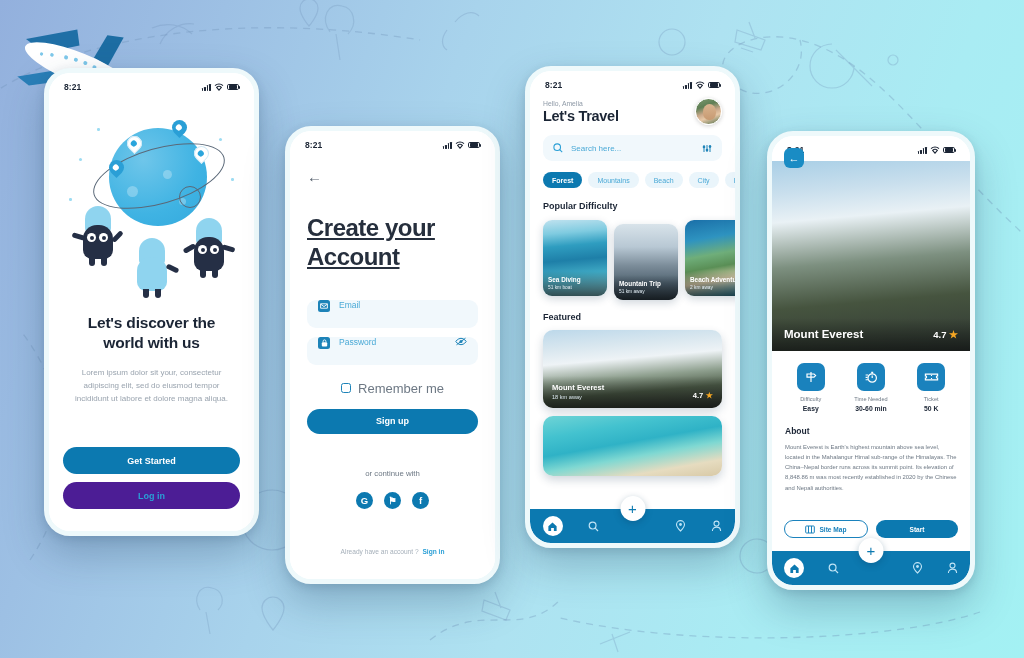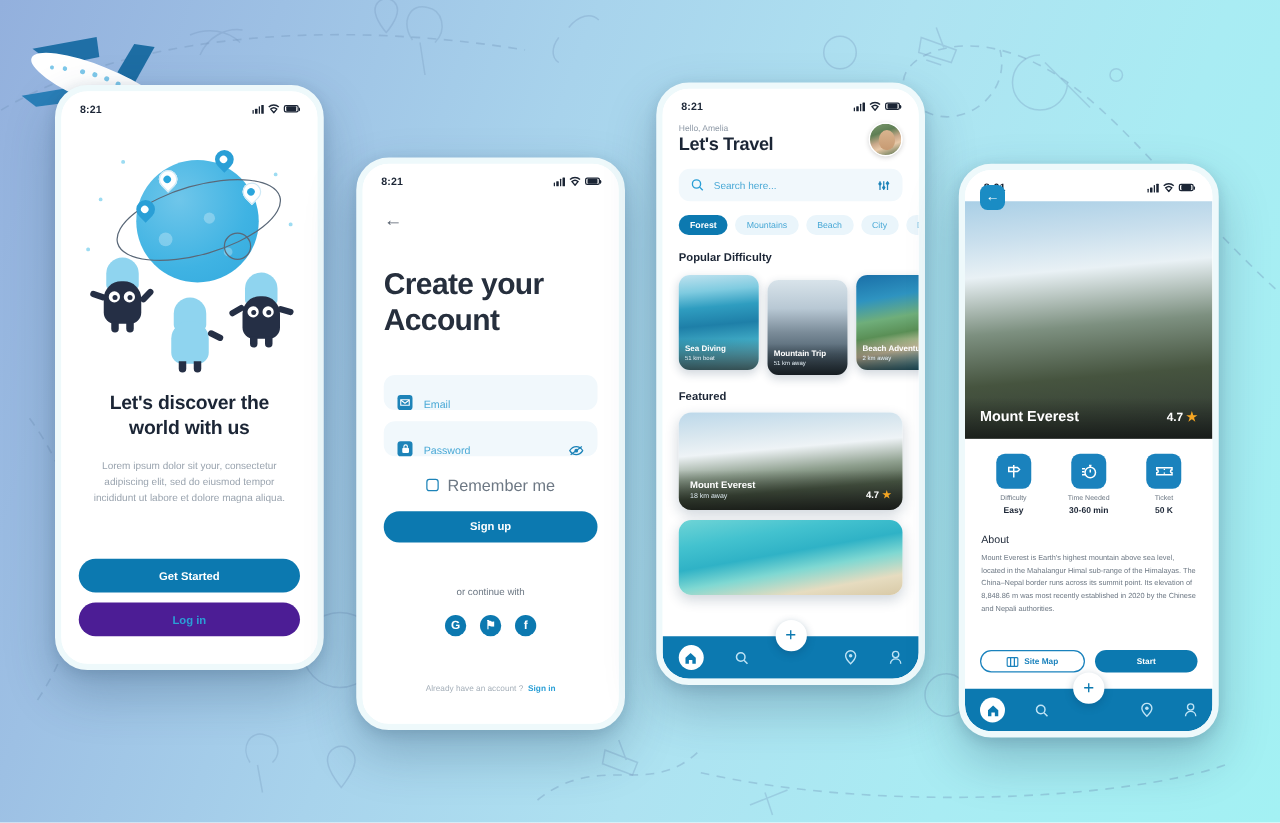--- a/index.html
+++ b/index.html
@@ -52,22 +52,22 @@
   .mon .arm{position:absolute;width:13px;height:5px;background:#252f45;border-radius:3px;top:9px;}
   .h1{font-size:15.5px;font-weight:bold;color:#1b2535;text-align:center;line-height:1.32;letter-spacing:-.2px;padding:0 18px;}
   .sub{font-size:8px;color:#9aa4af;text-align:center;line-height:1.65;padding:0 22px;margin-top:12px;}
   .btn{display:flex;align-items:center;justify-content:center;border-radius:22px;font-weight:bold;}
   .btn-primary{background:#0c79b0;color:#fff;}
   .btn-ghost{background:#4c1d95;color:#2a9fd6;}
 
   
   #phone2{left:285px;top:126px;width:215px;height:458px;}
   .back-arrow{font-size:15px;color:#56606d;}
-  .h2{font-size:24px;font-weight:bold;color:#262f3d;line-height:1.2;letter-spacing:-.5px;}
-  .field{display:flex;align-items:flex-end;gap:9px;background:#f1f8fc;border-radius:9px;height:28px;padding:0 11px;}
+  .h2{font-size:24px;font-weight:bold;color:#262f3d;line-height:1.2;letter-spacing:-.5px;text-decoration:underline;}
+  .field{display:flex;align-items:flex-start;gap:9px;background:#f1f8fc;border-radius:9px;height:28px;padding:0 11px;}
   .field .ph{font-size:8.5px;color:#4aa9d6;font-weight:500;}
   .ic-sq{width:12px;height:12px;border-radius:2.5px;background:#1d83b8;display:flex;align-items:center;justify-content:center;}
   .chk{width:10px;height:10px;border:1.6px solid #1d83b8;border-radius:2.5px;}
   .social{width:17px;height:17px;border-radius:50%;background:#0c79b0;color:#fff;display:flex;
     align-items:center;justify-content:center;font-size:9.5px;font-weight:bold;}
 
   
   #phone3{left:525px;top:66px;width:215px;height:482px;}
   .greet{font-size:6.8px;color:#8e99a6;}
   .brand{font-size:14.5px;font-weight:bold;color:#1b2535;letter-spacing:-.3px;margin-top:1px;}
@@ -117,21 +117,21 @@
     align-items:flex-end;justify-content:space-between;background:linear-gradient(transparent,rgba(0,0,0,.5));}
   .hero-img .t{font-size:11.5px;font-weight:bold;color:#fff;}
   .backbtn{position:absolute;left:12px;top:12px;width:20px;height:20px;border-radius:6px;background:#1a8cc4;
     color:#fff;display:flex;align-items:center;justify-content:center;font-size:11px;z-index:3;}
   .facts{display:flex;justify-content:space-around;padding:12px 10px 0;}
   .fact{text-align:center;}
   .fact .box{width:28px;height:28px;border-radius:7px;background:#1a82bd;margin:0 auto;
     display:flex;align-items:center;justify-content:center;}
   .fact .l{font-size:5.6px;color:#6d7884;margin-top:5px;}
   .fact .v{font-size:6.8px;font-weight:bold;color:#1b2535;margin-top:3px;}
-  .about-t{font-size:8.5px;font-weight:normal;color:#1b2535;}
+  .about-t{font-size:8.5px;font-weight:bold;color:#1b2535;}
   .about-p{font-size:5.9px;color:#6d7884;line-height:1.72;margin-top:6px;}
   .act-row{display:flex;gap:8px;padding:0 12px;}
   .btn-out{flex:1;height:18px;border:1.2px solid #1a82bd;border-radius:9px;color:#1a82bd;
     display:flex;align-items:center;justify-content:center;gap:4px;font-size:6.6px;font-weight:bold;}
   .btn-fill{flex:1;height:18px;background:#0c79b0;border-radius:9px;color:#fff;
     display:flex;align-items:center;justify-content:center;font-size:6.6px;font-weight:bold;}
 </style>
 </head>
 <body>
 

